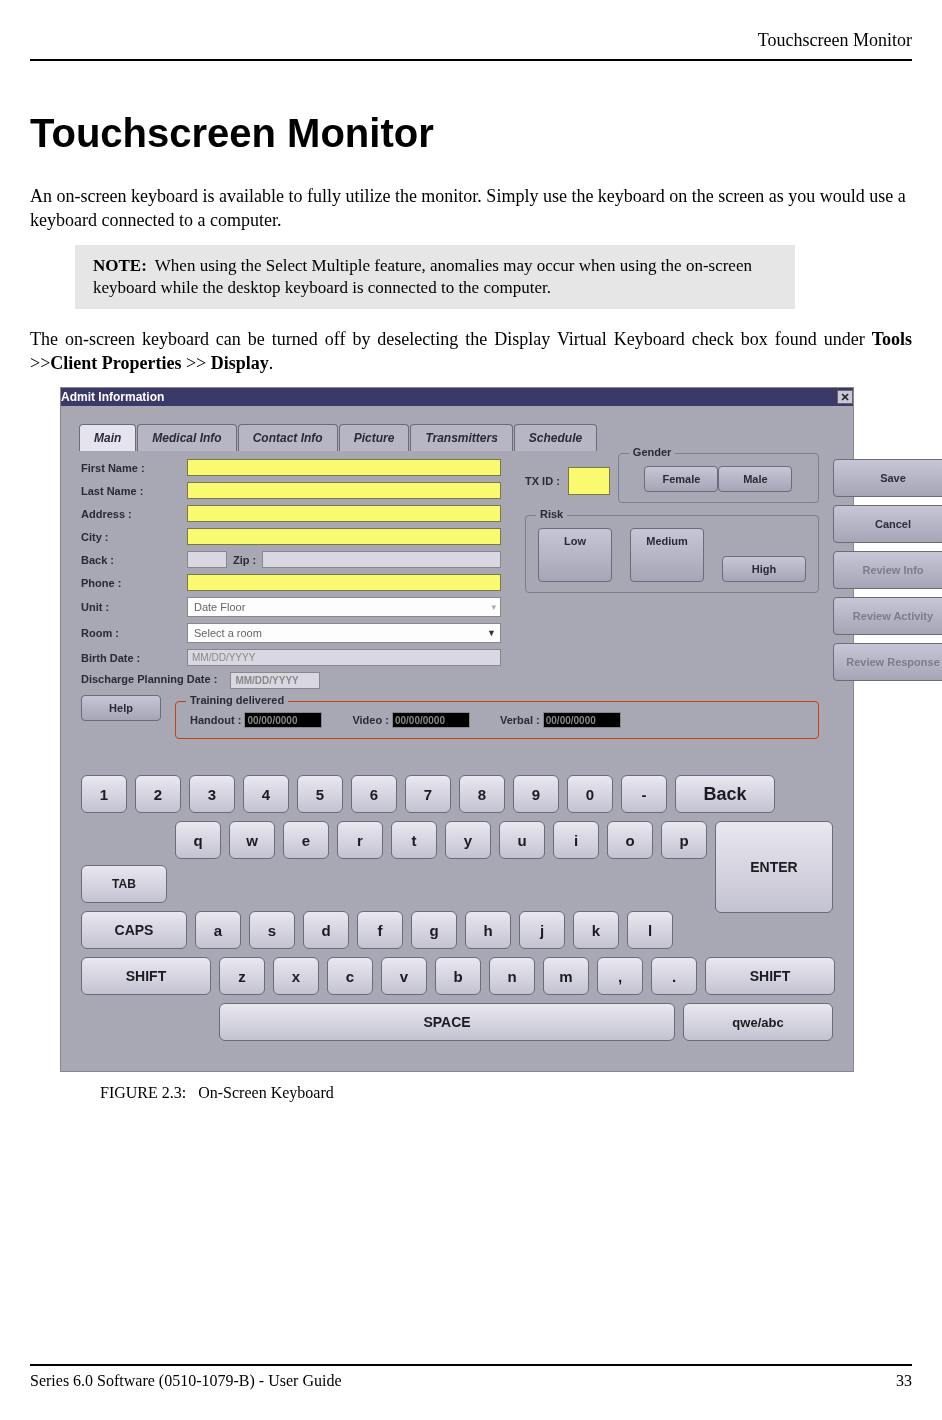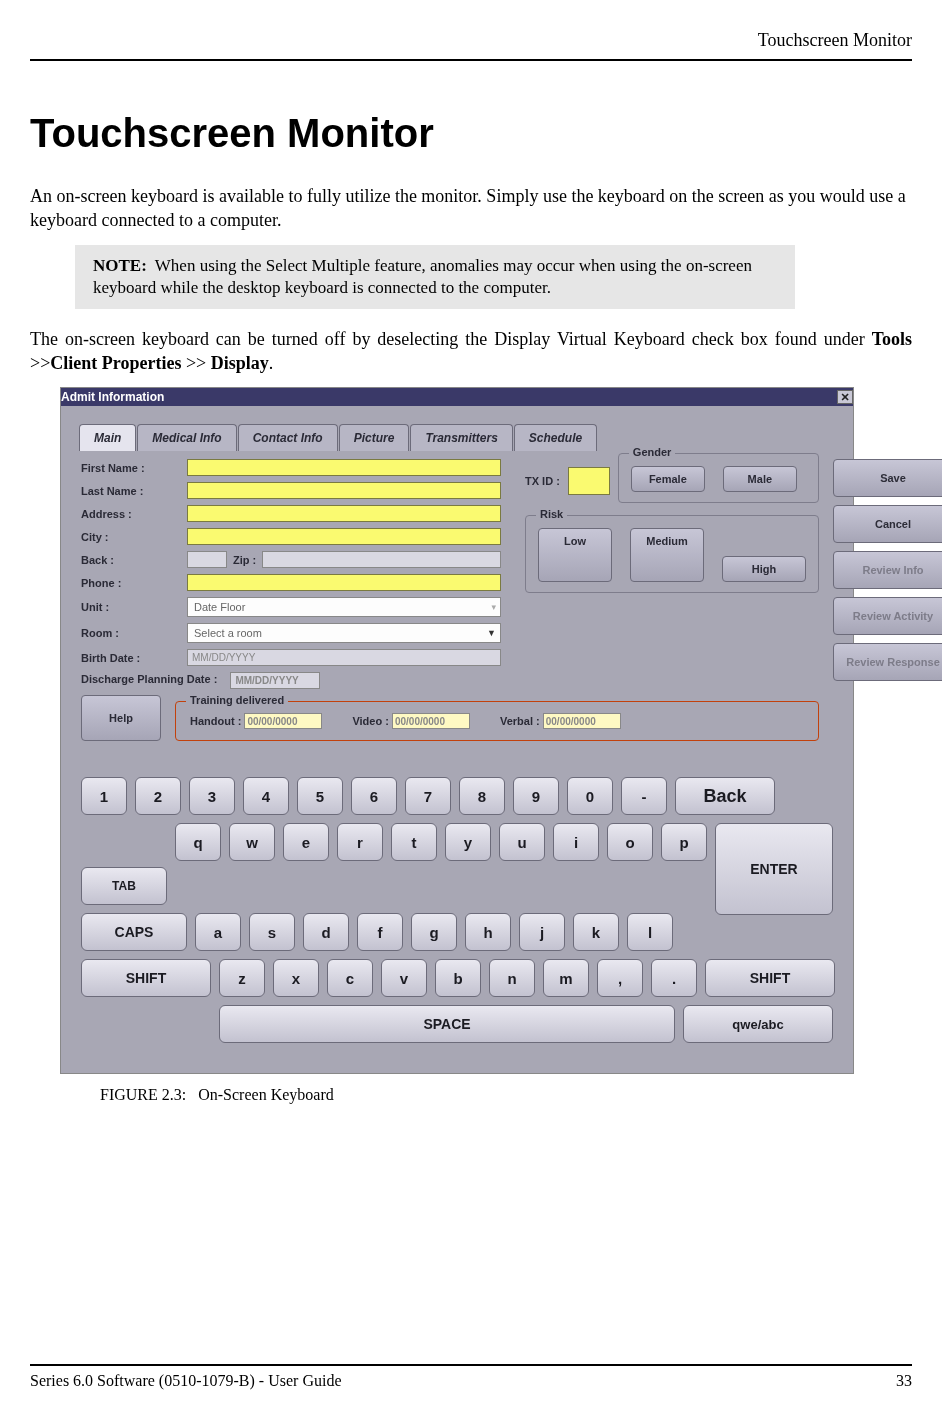--- a/index.html
+++ b/index.html
@@ -141,25 +141,25 @@
     display: flex;
     gap: 30px;
     align-items: center;
     font-weight: bold;
     font-size: 11px;
     flex:1;
   }
   .training .legend {
     position: absolute; top: -8px; left: 10px; background:#a8a7b4; padding:0 4px;
   }
-  .tin-s { background:#fef9c3; border:1px solid #888; height:16px; width:78px; color:#888; font-size:10px; display:inline-flex; align-items:center; padding-left:2px;text-align:center;}
+  .tin-s { background:#000000; border:1px solid #888; height:16px; width:78px; color:#888; font-size:10px; display:inline-flex; align-items:center; padding-left:2px;text-align:center;}
   .helpbtn {
     background: linear-gradient(#c7c6d6,#a6a5b6);
     border:1px solid #6c6b7a; border-radius:4px;
-    width:80px; height:46px; display:flex; align-items:center; justify-content:center;
+    width:80px; height:26px; display:flex; align-items:center; justify-content:center;
     font-weight:bold; font-size:11px;
   }
   
   .kbd { margin-top: 36px; }
   .krow { display:flex; gap:8px; margin-bottom:8px; }
   .kkey {
     background: linear-gradient(#e9e8f0,#c3c2d0);
     border: 1px solid #6c6b7a;
     border-radius: 6px;
     height: 38px;
@@ -243,21 +243,21 @@
           <span class="tin gray" style="color:#888;font-size:10px;display:inline-flex;align-items:center;padding-left:4px;width:90px;margin-left:10px;vertical-align:middle;">MM/DD/YYYY</span>
         </div>
       </div>
 
       <div class="midcol">
         <div class="midrow">
           <span class="fl">TX ID :</span>
           <div class="txid-box"></div>
           <div class="groupbox" style="flex:1; margin-top:-6px;">
             <div class="legend">Gender</div>
-            <div style="display:flex; gap:18px; ">
+            <div style="display:flex; justify-content:center;">
               <div class="pillbtn" style="width:74px;">Female</div>
               <div class="pillbtn" style="width:74px;">Male</div>
             </div>
           </div>
         </div>
         <div class="groupbox" style="margin-top:12px;">
           <div class="legend">Risk</div>
           <div style="display:flex; gap:18px; justify-content:center;">
             <div class="pillbtn" style="width:74px;">Low</div>
             <div class="pillbtn" style="width:74px;">Medium</div>

